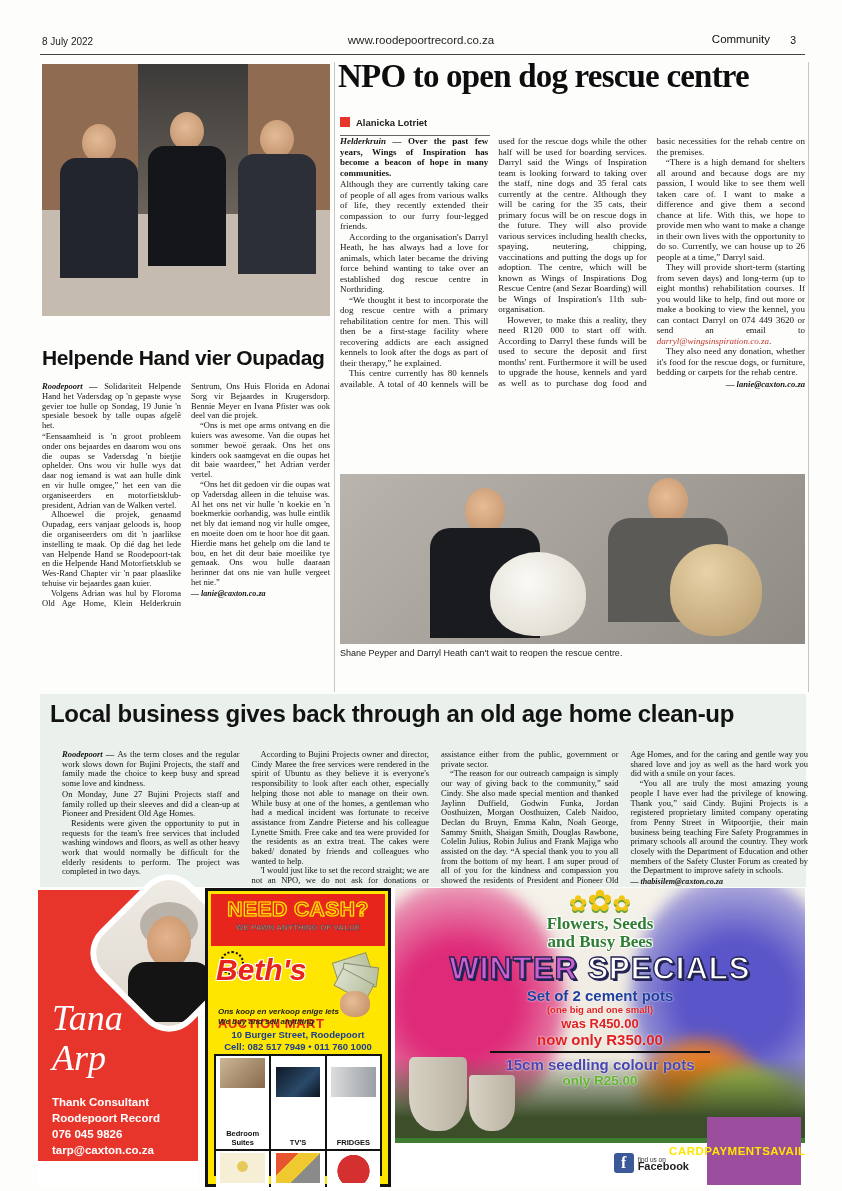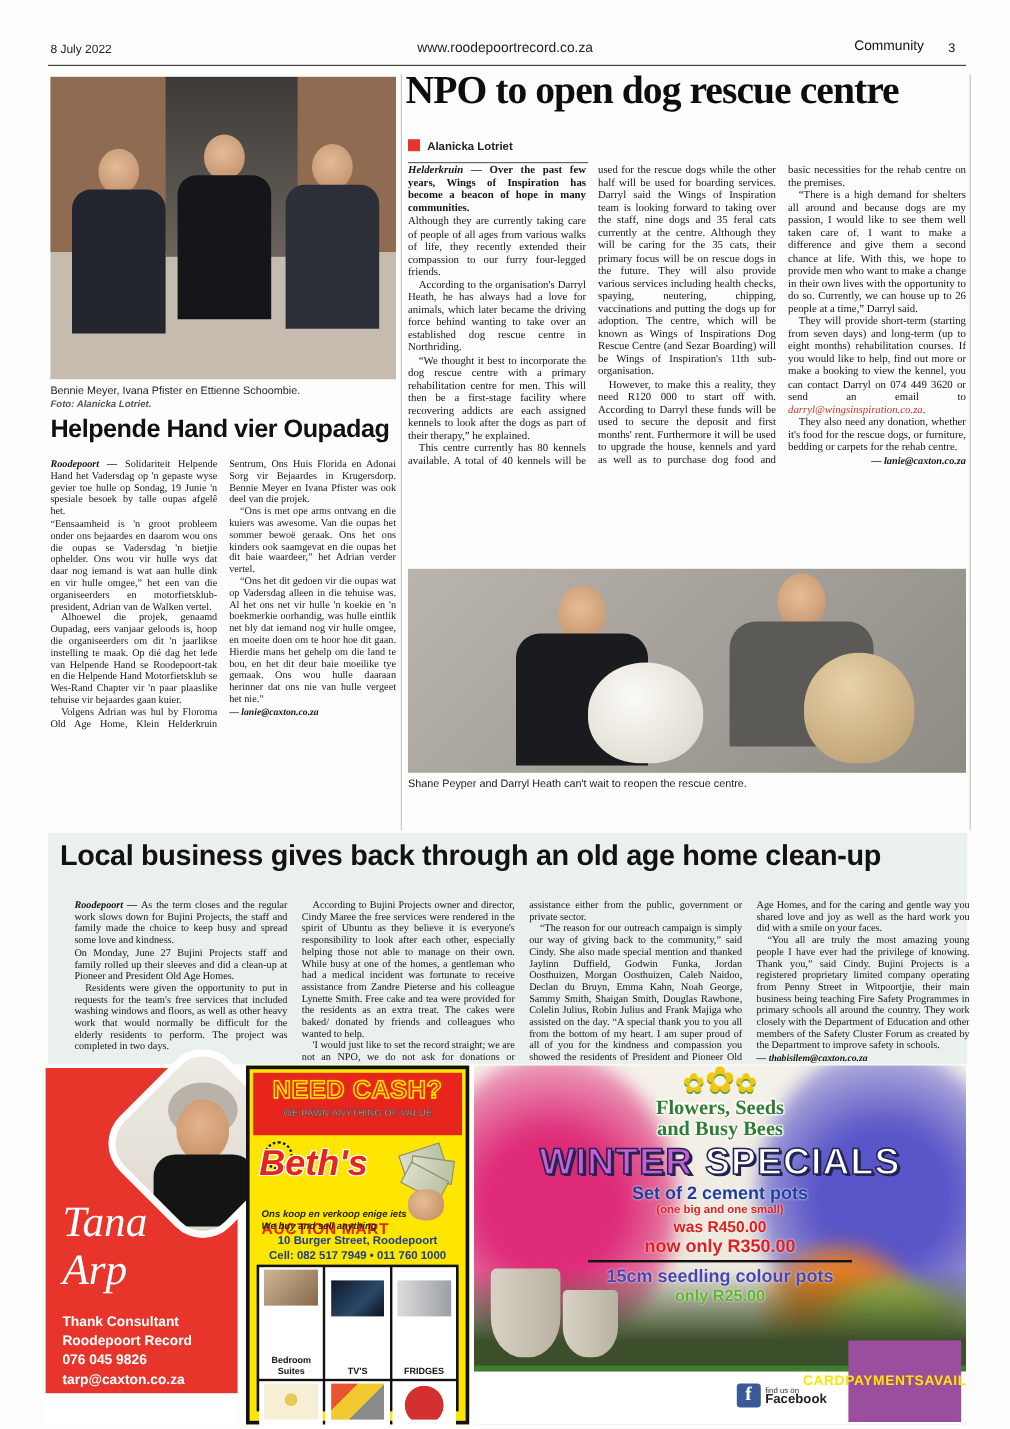--- a/index.html
+++ b/index.html
@@ -156,24 +156,20 @@
     </div>
     <div class="person p2" style="left:106px;top:48px;">
       <div class="head"></div>
         <div class="body"></div>
     </div>
     <div class="person p3" style="left:196px;top:56px;">
       <div class="head"></div>
         <div class="body"></div>
     </div>
   </div>
-  <div class="caption1">
-    <span>Bennie Meyer, Ivana Pfister en Ettienne Schoombie.</span><br>
-    <span class="credit">Foto: Alanicka Lotriet.</span>
-  </div>
 
   <div class="hl2">Helpende Hand vier Oupadag</div>
   <div class="body2 colflow">
     <div class="lead-para">
       <span class="lead-loc">Roodepoort — </span><span>Solidariteit Helpende Hand het Vadersdag op 'n gepaste wyse gevier toe hulle op Sondag, 19 Junie 'n spesiale besoek by talle oupas afgelê het.</span>
     </div>
     <div>
         <p>“Eensaamheid is 'n groot probleem onder ons bejaardes en daarom wou ons die oupas se Vadersdag 'n bietjie ophelder. Ons wou vir hulle wys dat daar nog iemand is wat aan hulle dink en vir hulle omgee,” het een van die organiseerders en motorfietsklub-president, Adrian van de Walken vertel.</p>
         <p>Alhoewel die projek, genaamd Oupadag, eers vanjaar geloods is, hoop die organiseerders om dit 'n jaarlikse instelling te maak. Op dié dag het lede van Helpende Hand se Roodepoort-tak en die Helpende Hand Motorfietsklub se Wes-Rand Chapter vir 'n paar plaaslike tehuise vir bejaardes gaan kuier.</p>
         <p>Volgens Adrian was hul by Floroma Old Age Home, Klein Helderkruin Sentrum, Ons Huis Florida en Adonai Sorg vir Bejaardes in Krugersdorp. Bennie Meyer en Ivana Pfister was ook deel van die projek.</p>

